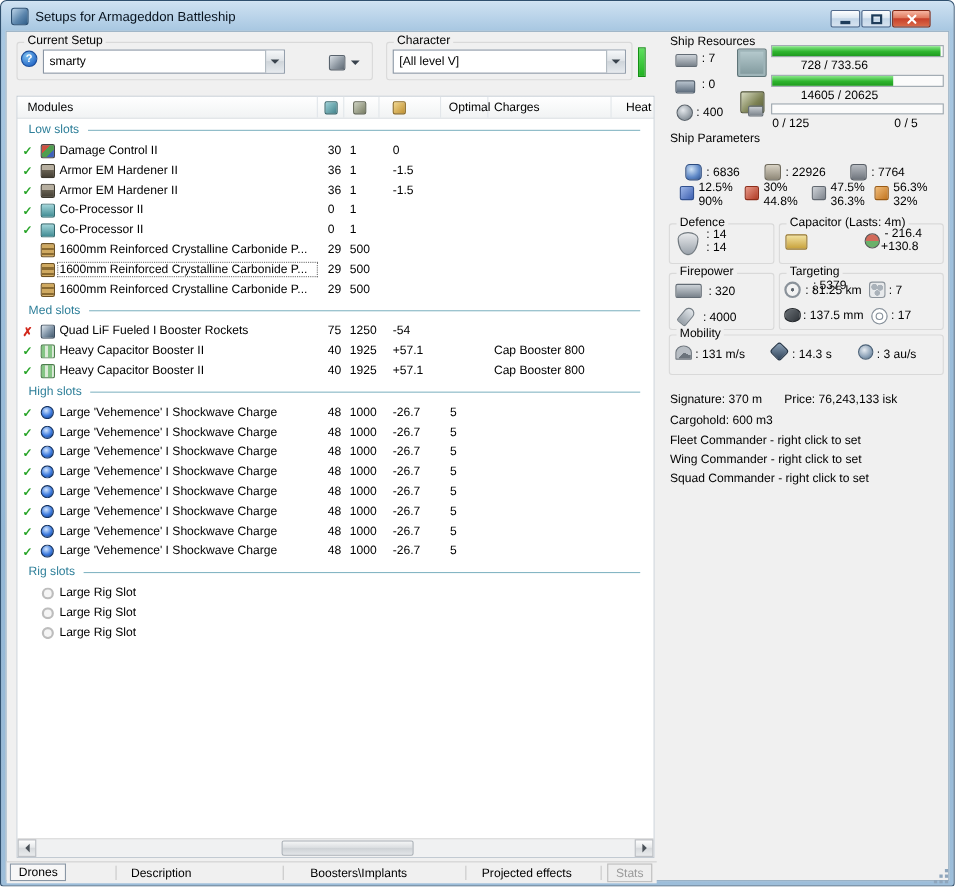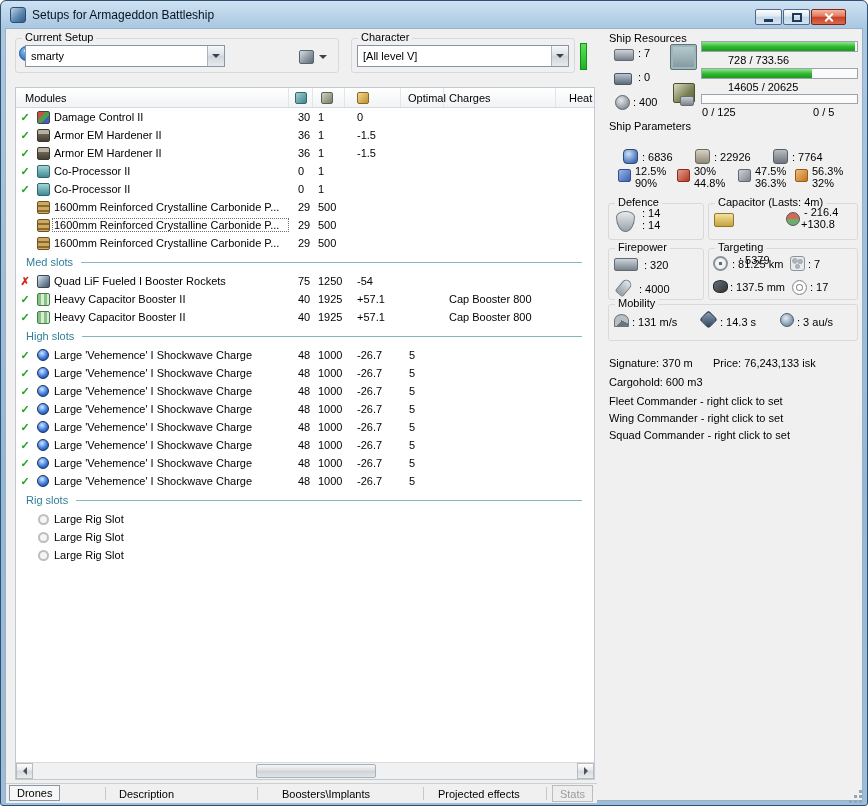--- a/index.html
+++ b/index.html
@@ -57,21 +57,21 @@
   .gb-character { left: 350px; top: 37px; width: 224px; height: 35px; }
 
   .help-icon {
     position: absolute; left: 18px; top: 45px; width: 15px; height: 15px; border-radius: 50%;
     background: radial-gradient(circle at 35% 30%, #7cc0f0, #2f72cc 70%, #1d56a8);
     border: 1px solid #1a4e9c; color: #fff; font-weight: bold; font-size: 10px;
     display: flex; align-items: center; justify-content: center;
   }
 
   .combo { position: absolute; height: 22px; background: #fff; border: 1px solid #8995a3; display: flex; align-items: center; }
-  .combo-setup { left: 24px; top: 44px; width: 200px; }
+  .combo-setup { left: 38px; top: 44px; width: 220px; }
   .combo-character { left: 356px; top: 44px; width: 212px; }
   .combo-text { padding-left: 5px; flex: 1; white-space: nowrap; overflow: hidden; }
   .combo-btn {
     width: 17px; height: 100%; border-left: 1px solid #aab4bc; flex: none;
     background: linear-gradient(180deg, #f6f8fa, #dfe3e7 45%, #cfd5da 50%, #e6eaee);
     display: flex; align-items: center; justify-content: center;
   }
   .tri-down { width: 0; height: 0; border-left: 4px solid transparent; border-right: 4px solid transparent; border-top: 4px solid #39434d; }
 
   .tool-btn { position: absolute; left: 296px; top: 46px; width: 38px; height: 19px; display: flex; align-items: center; gap: 5px; padding-left: 2px; }
@@ -246,20 +246,24 @@
           <span class="hic hic-pg"></span>
         </div>
       <div class="th th-cap">
           <span class="hic hic-cap"></span>
         </div>
       <div class="th th-optimal">Optimal</div>
       <div class="th th-charges">Charges</div>
       <div class="th th-heat">Heat</div>
     </div>
     <div class="tbody">
+        <div class="sec-row">
+    <span class="sec-label">Low slots</span>
+    <span class="sec-line"></span>
+  </div>
         <div class="mod-row st-on">
     <span class="cell c-status"><span class="status-icon"></span></span>
     <span class="cell c-icon">
             <span class="mod-icon mi-damage-control"></span>
           </span>
     <span class="cell c-name">Damage Control II</span>
     <span class="cell c-cpu">30</span>
     <span class="cell c-pg">1</span>
     <span class="cell c-cap">0</span>
     <span class="cell c-opt"></span>

